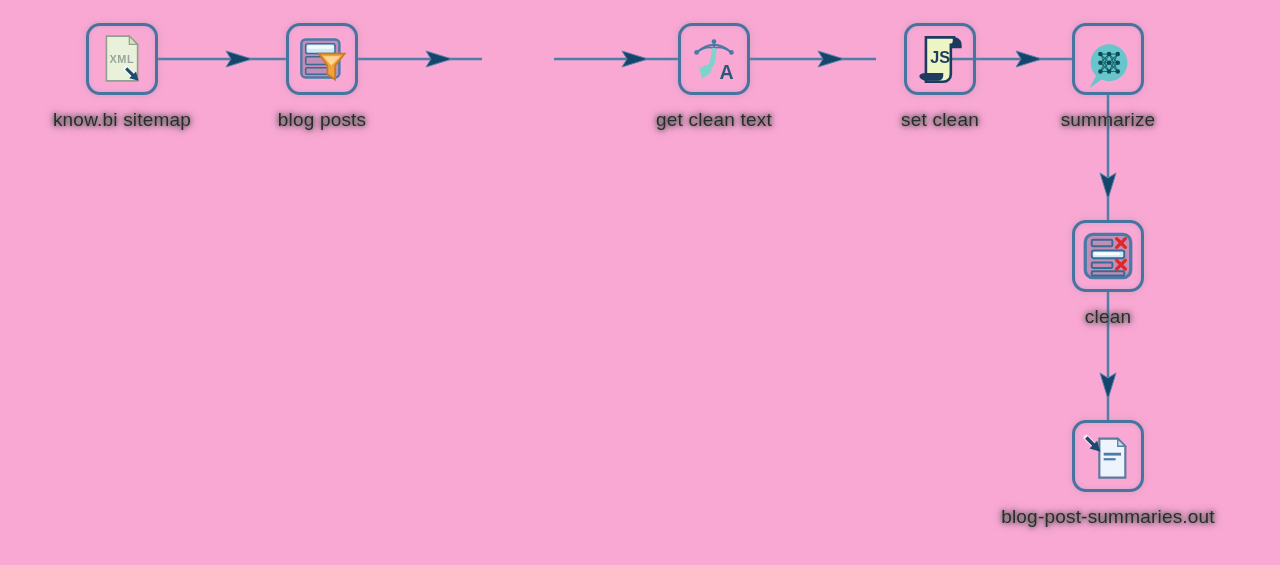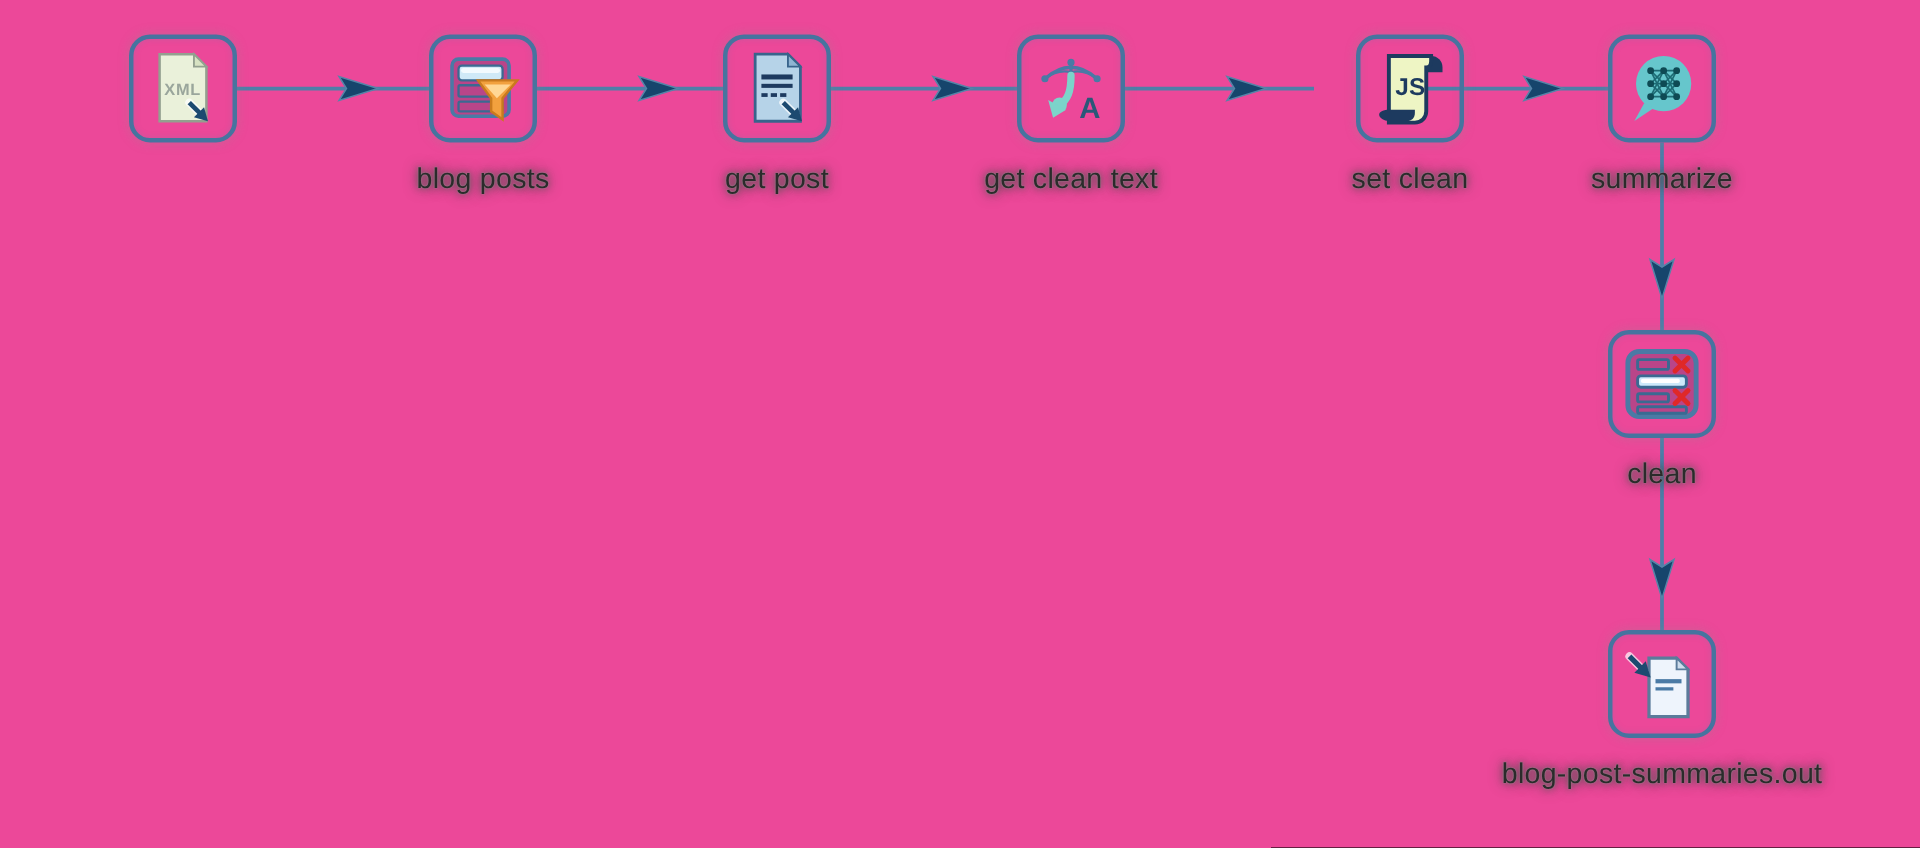--- a/index.html
+++ b/index.html
@@ -1,16 +1,16 @@
 <!DOCTYPE html>
 <html><head>
 <meta charset="utf-8">
 <style>
   html,body{margin:0;padding:0;background:#000;width:1280px;height:565px;overflow:hidden;}
-  .canvas{position:relative;width:1280px;height:565px;background:#ec4899;font-family:"Liberation Sans",sans-serif;}
+  .canvas{position:relative;width:1280px;height:565px;background:#f9a8d4;font-family:"Liberation Sans",sans-serif;}
   .hops{position:absolute;left:0;top:0;width:1280px;height:565px;}
   .node{position:absolute;width:72px;height:72px;border:3px solid #46749f;border-radius:14px;
         box-sizing:border-box;display:flex;align-items:center;justify-content:center;
         box-shadow:0 0 7px rgba(140,140,140,.35), inset 0 0 4px rgba(90,130,170,.25);}
   .node-label{position:absolute;top:83px;left:50%;transform:translateX(-50%);
         white-space:nowrap;font-size:19px;color:#2b2b2b;letter-spacing:.2px;
         text-shadow:0 0 1px #9a9a9a, 0 0 4px #5d5d5d, 0 0 9px #3a3a3a;}
 </style>
 </head>
 <body>
@@ -52,56 +52,38 @@
     <svg width="48" height="52" viewBox="0 0 44 50">
       <path d="M7 3 h22 l8 8 v35 h-30 z" fill="#eaf1da" stroke="#93a08f" stroke-width="1.6"></path>
       <path d="M29 3 l8 8 h-8 z" fill="#d7e2c2" stroke="#93a08f" stroke-width="1.2"></path>
       <text x="10" y="29" font-size="10.5" font-weight="bold" fill="#9aa69c" letter-spacing="0.5">XML</text>
       <g>
         <path d="M26 34 l8 8" stroke="#ffffff" stroke-width="5" stroke-linecap="round" opacity="0.75"></path>
         <path d="M26 34 l7 7" stroke="#1c4a70" stroke-width="3"></path>
         <polygon points="38,46 29,43.5 35.5,37" fill="#1c4a70"></polygon>
       </g>
     </svg>
+    <div class="node-label">know.bi sitemap</div>
   </div>
 
   <div class="node" style="left:286px;top:23px;">
     <svg width="50" height="50" viewBox="0 0 46 46">
       <rect x="4" y="5" width="35" height="35" rx="4" fill="rgba(30,60,90,0.25)" stroke="#4a7aa5" stroke-width="2.2"></rect>
       <rect x="8" y="9" width="27" height="9" rx="2" fill="#cfe9f7" stroke="#3a6a92" stroke-width="1.4"></rect>
       <rect x="9.5" y="10.5" width="24" height="3" rx="1.5" fill="#f2fafe"></rect>
       <rect x="8" y="21" width="27" height="7" rx="1" fill="none" stroke="#3a6a92" stroke-width="1.4"></rect>
       <rect x="8" y="31" width="27" height="6" rx="1" fill="none" stroke="#3a6a92" stroke-width="1.4"></rect>
       <g>
         <polygon points="20,18 44,18 35,29 35,42 28,37 28,29" fill="#f2a13e" stroke="#c97a1e" stroke-width="1.5"></polygon>
         <polygon points="24,20.5 40,20.5 31.5,29" fill="#ffd795"></polygon>
       </g>
     </svg>
     <div class="node-label">blog posts</div>
   </div>
 
-  <div class="node" style="left:482px;top:23px;">
-    <svg width="48" height="52" viewBox="0 0 44 50">
-      <path d="M8 3 h21 l8 8 v35 h-29 z" fill="#b6d3e8" stroke="#38648c" stroke-width="1.8"></path>
-      <path d="M29 3 l8 8 h-8 z" fill="#8fb4d2" stroke="#38648c" stroke-width="1.2"></path>
-      <rect x="12" y="16" width="20" height="3.2" fill="#1d3a5f"></rect>
-      <rect x="12" y="22" width="20" height="2.6" fill="#1d3a5f"></rect>
-      <g fill="#1d3a5f">
-        <rect x="12" y="28" width="4" height="2.4"></rect>
-          <rect x="18" y="28" width="4" height="2.4"></rect>
-          <rect x="24" y="28" width="4" height="2.4"></rect>
-      </g>
-      <g>
-        <path d="M26 34 l8 8" stroke="#ffffff" stroke-width="5" stroke-linecap="round" opacity="0.75"></path>
-        <path d="M26 34 l7 7" stroke="#1c4a70" stroke-width="3"></path>
-        <polygon points="38,46 29,43.5 35.5,37" fill="#1c4a70"></polygon>
-      </g>
-    </svg>
-    <div class="node-label">get post</div>
-  </div>
 
   <div class="node" style="left:678px;top:23px;">
     <svg width="50" height="50" viewBox="0 0 46 46">
       <path d="M7 17 Q23 3 39 17" fill="none" stroke="#4a7aa5" stroke-width="2"></path>
       <path d="M7 17 Q15 11 23 13 M23 13 Q31 11 39 17" fill="none" stroke="#4a7aa5" stroke-width="1.4"></path>
       <line x1="23" y1="8" x2="23" y2="15" stroke="#4a7aa5" stroke-width="2"></line>
       <circle cx="7" cy="17" r="2.2" fill="#4a7aa5"></circle>
       <circle cx="23" cy="7" r="2.2" fill="#4a7aa5"></circle>
       <circle cx="39" cy="17" r="2.2" fill="#4a7aa5"></circle>
       <path d="M23 15 C23 25 21 30 16 33" fill="none" stroke="#7cd4ca" stroke-width="4.5" stroke-linecap="round"></path>
@@ -115,21 +97,21 @@
   <div class="node" style="left:876px;top:23px;margin-left:28px;">
     <svg width="50" height="52" viewBox="0 0 46 48">
       <path d="M31 4 h5 c4 0 7 3 7 7 v3 h-12 z" fill="#1d3a5f"></path>
       <path d="M10 4 h26 v3 c0 2 -1 4 -3 4 v27 c0 4 -3 7 -7 7 h-16 z" fill="#eef5c4" stroke="#1d3a5f" stroke-width="2.4"></path>
       <path d="M10 37 h16 v2 c0 3 -2 5 -5 5 h-11 c-3 0 -6 -2 -6 -4 0 -2 3 -3 6 -3 z" fill="#1d3a5f"></path>
       <text x="14" y="28" font-size="15" font-weight="bold" fill="#1d3a5f">JS</text>
     </svg>
     <div class="node-label">set clean</div>
   </div>
 
-  <div class="node" style="left:1072px;top:23px;">
+  <div class="node" style="left:1072px;top:23px;align-items:flex-end;">
     <svg width="52" height="52" viewBox="0 0 48 48">
       <circle cx="25" cy="21" r="17" fill="#66c6cc"></circle>
       <polygon points="13,33 7,44 19,36" fill="#66c6cc"></polygon>
       <g stroke="#1d6b74" stroke-width="1">
         <line x1="17" y1="13" x2="25" y2="13"></line>
           <line x1="25" y1="13" x2="33" y2="13"></line>
         <line x1="17" y1="21" x2="25" y2="21"></line>
           <line x1="25" y1="21" x2="33" y2="21"></line>
         <line x1="17" y1="29" x2="25" y2="29"></line>
           <line x1="25" y1="29" x2="33" y2="29"></line>

